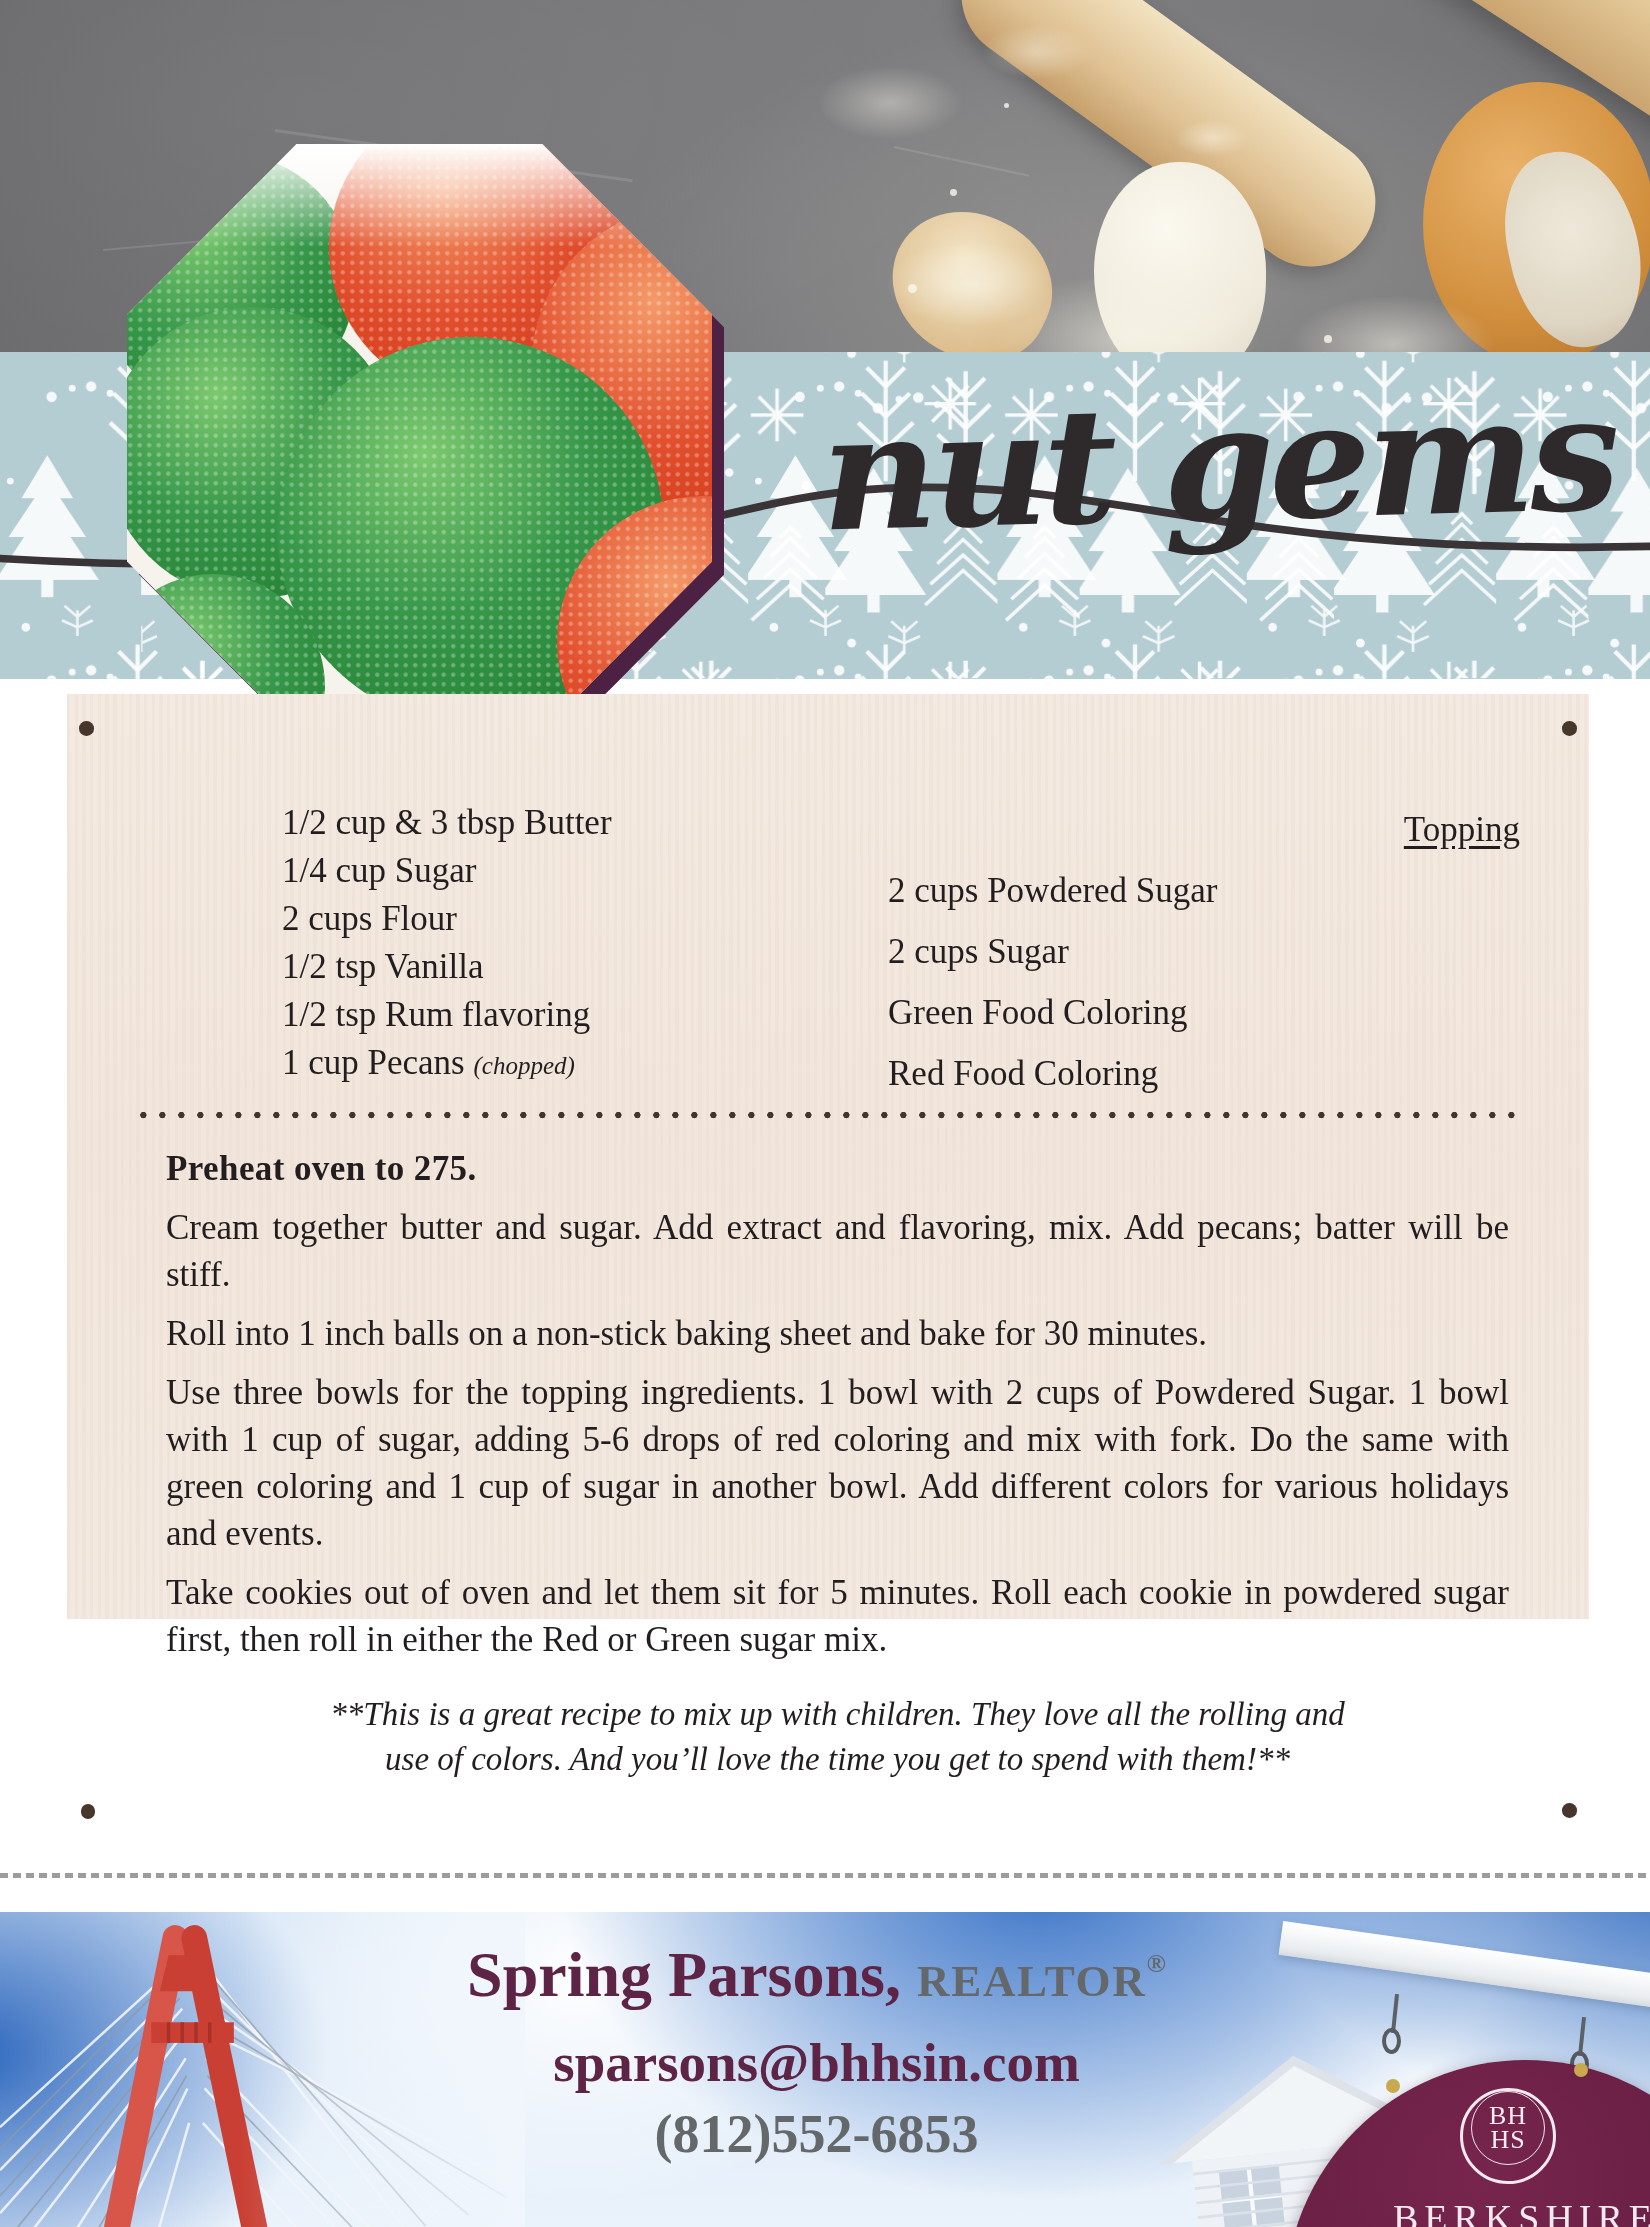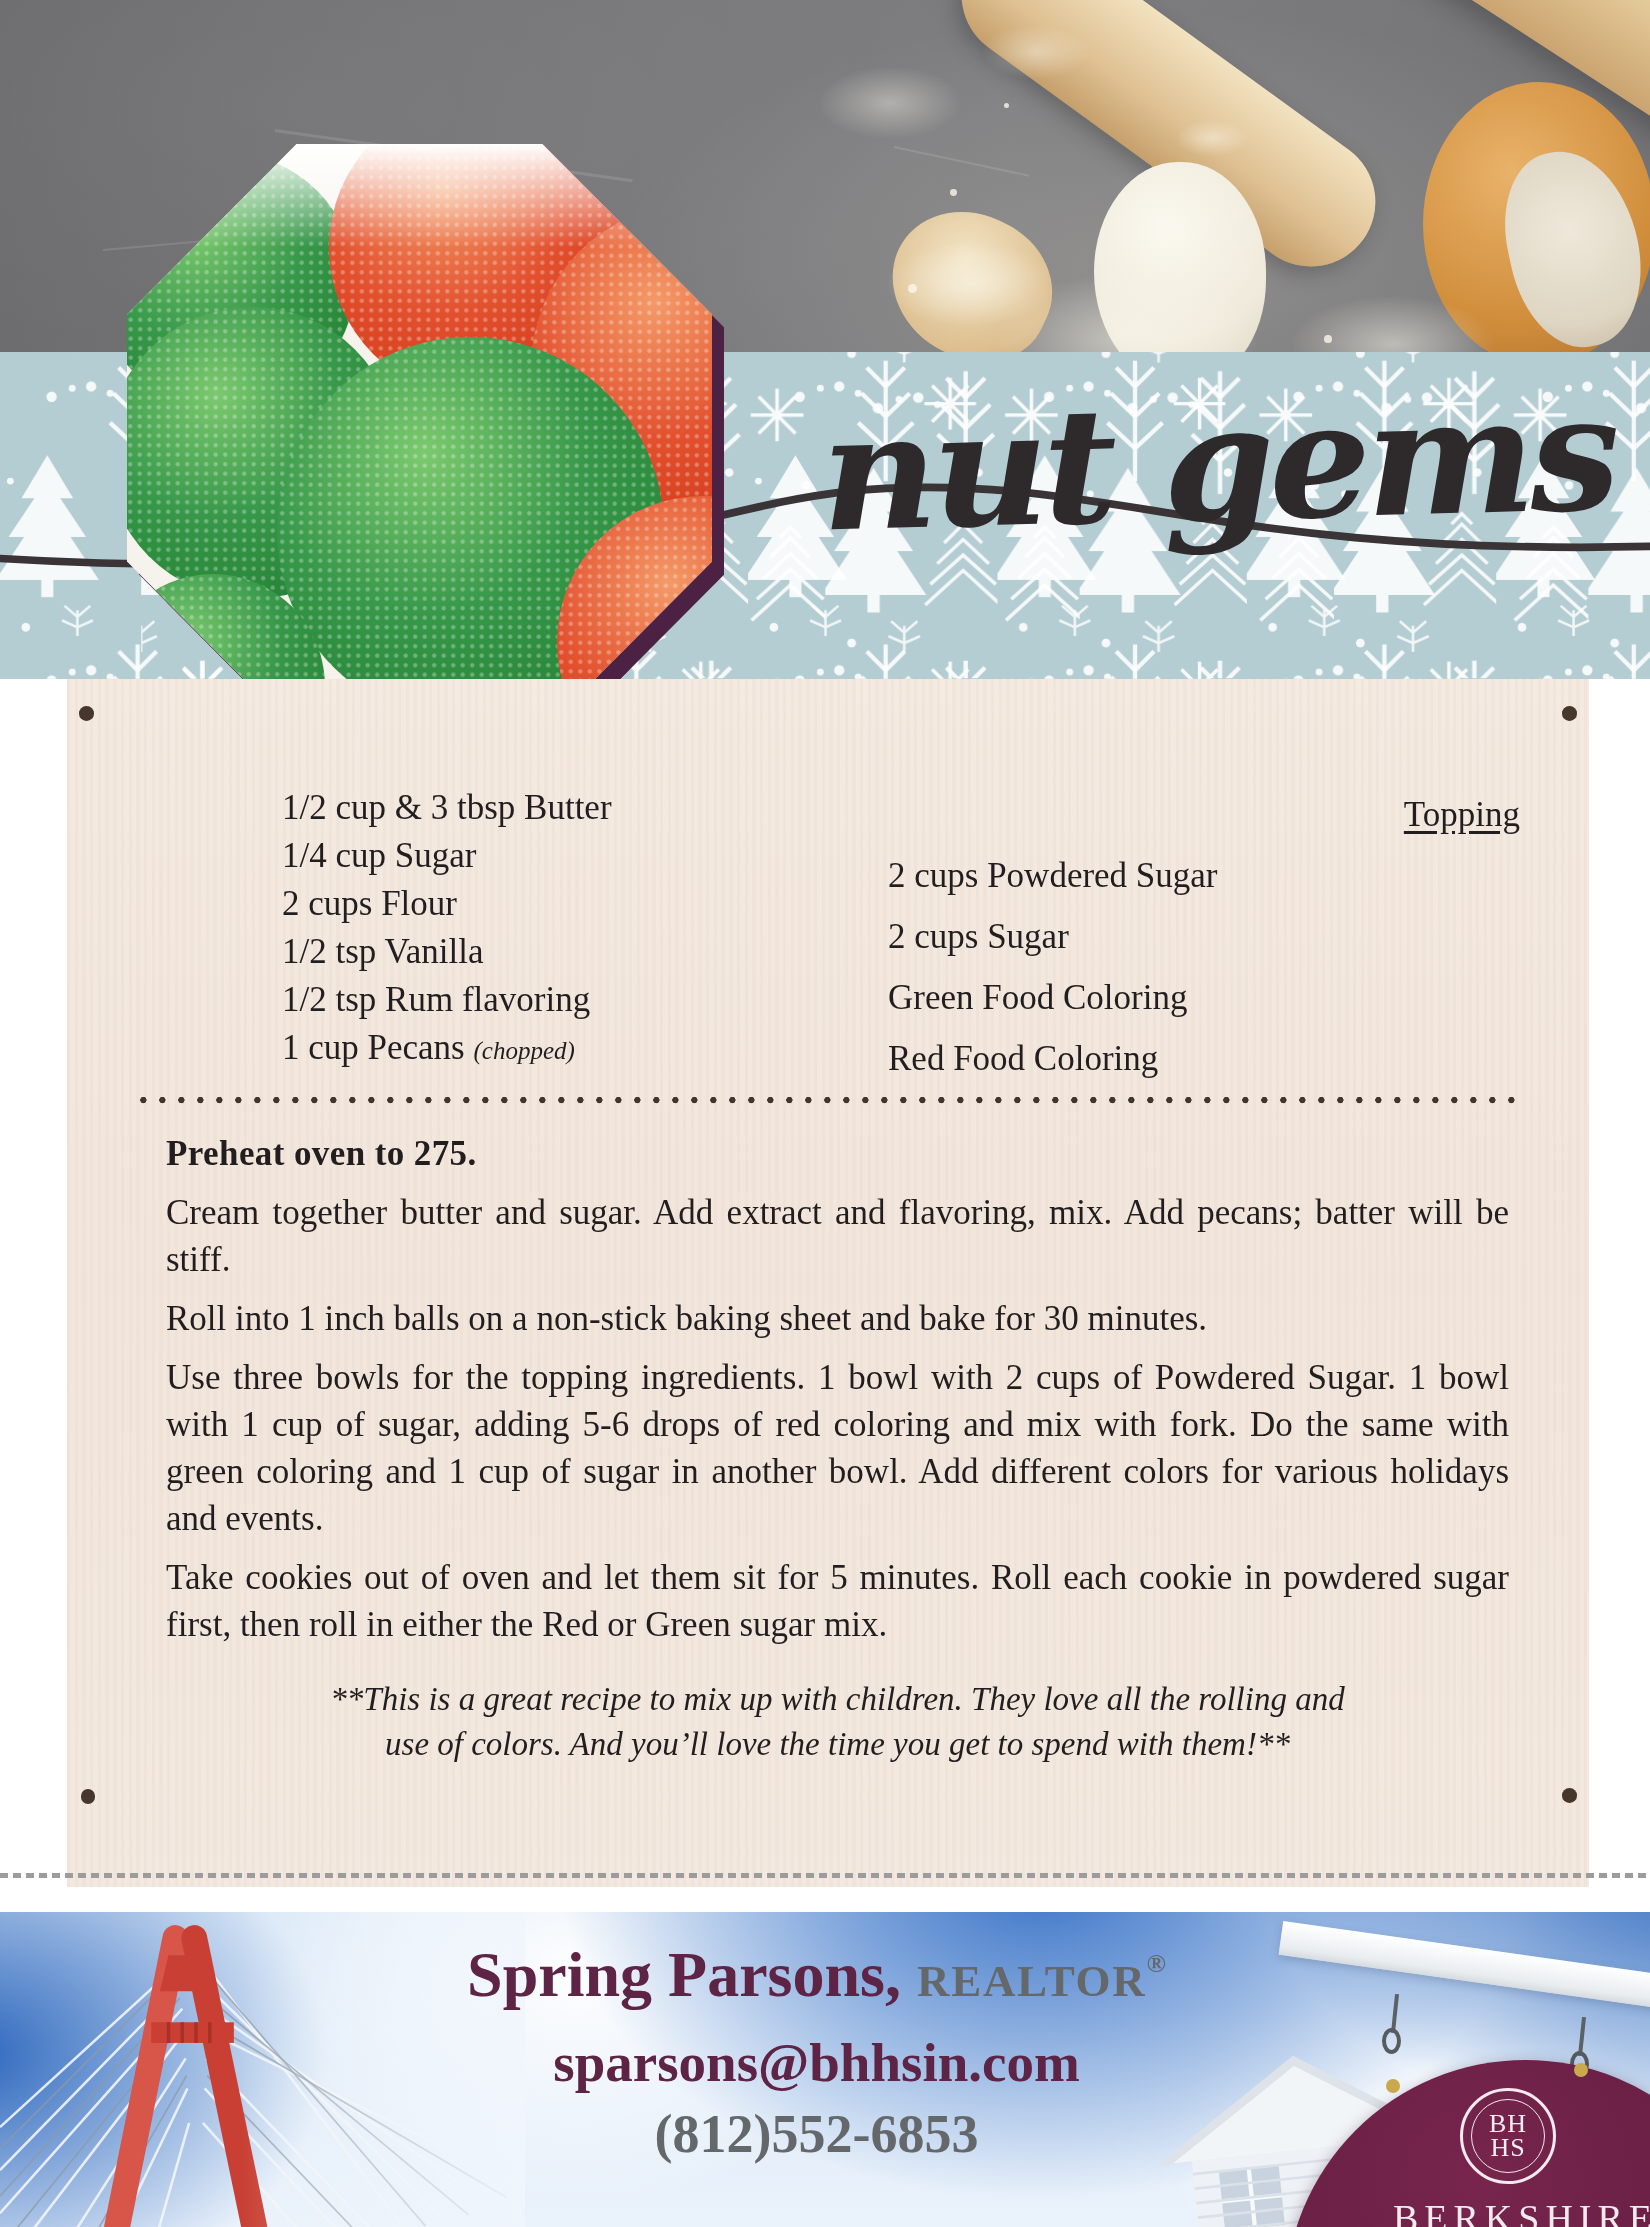--- a/index.html
+++ b/index.html
@@ -53,21 +53,21 @@
     background:linear-gradient(180deg, #ffffff, rgba(255,255,255,0)); z-index:5; }
   .ball { position:absolute; border-radius:50%; }
   .ball.green { background:
       radial-gradient(circle at 5.2px 5.2px, rgba(255,255,255,0.30) 1.7px, transparent 2.6px),
       radial-gradient(circle at 38% 30%, #7cc96f 0%, #37984a 45%, #2b8a3c 70%, #1d6f2c 100%); background-size:9.5px 9.5px, 100% 100%; }
   .ball.red { background:
       radial-gradient(circle at 4.3px 4.3px, rgba(255,255,255,0.30) 1.7px, transparent 2.6px),
       radial-gradient(circle at 38% 30%, #f49a68 0%, #e2502e 45%, #d7401f 70%, #ad2d12 100%); background-size:9.5px 9.5px, 100% 100%; }
 
   
-  .card { position:absolute; left:67px; top:679px; width:1522px; height:1208px;
+  .card { position:absolute; left:67px; top:694px; width:1522px; height:925px;
     background:
       repeating-linear-gradient(90deg, rgba(208,186,170,0.10) 0 3.4px, rgba(255,255,255,0) 3.4px 7.7px),
       linear-gradient(180deg, #f4eae1 0%, #f2e6dc 50%, #f3e9e0 100%); }
   .pin-dot { position:absolute; width:14.6px; height:14.6px; border-radius:50%; background:#46362c; }
   .cols { position:absolute; left:215px; top:105px; width:1238px; display:flex; }
   .col-left { width:606px; font-size:35px; color:#221e1f; line-height:48px; }
   .col-right { width:632px; font-size:35px; color:#221e1f; line-height:61px; }
   .col-right .heading { text-decoration:underline; text-underline-offset:5.2px;text-align:right; }
   .pecans-note { font-style:italic; font-size:25px; }
   .dotted-divider { position:absolute; left:73px; top:417px; width:1380px; height:7.7px;
@@ -95,21 +95,21 @@
     background:linear-gradient(90deg, rgba(238,244,251,0), rgba(240,246,252,0.95)); }
   .house { position:absolute; left:1156px; top:142px; }
   .sign-post { position:absolute; left:1279px; top:36px; width:389px; height:34px; background:linear-gradient(180deg,#ffffff,#e9edf0 75%,#d6dbdf);
     transform:rotate(8deg); box-shadow:0 3.4px 8.6px rgba(60,80,120,0.25); }
   .hook { position:absolute; width:4.3px; background:#5c6166; }
   .hook-ring { position:absolute; width:19px; height:26px; border:4.3px solid #565b60; border-radius:50%; background:transparent; }
   .sign-circle { position:absolute; left:1285px; top:148px; width:481px; height:481px; border-radius:50%;
     background:radial-gradient(circle at 40% 25%, #77254d, #661e42 60%, #591b3a 100%); box-shadow:0 5.2px 15.5px rgba(40,20,40,0.4); }
   .sign-grommet { position:absolute; width:13.8px; height:13.8px; border-radius:50%; background:#c9a84e; }
   .seal { position:absolute; left:175px; top:27.5px; width:96px; height:96px; border:3.4px solid #f3e9ef; border-radius:50%;
-    display:flex; align-items:center; justify-content:center; }
+    display:flex; align-items:flex-start; justify-content:center; }
   .seal-inner { width:74px; height:74px; border:1.7px solid #f3e9ef; border-radius:50%; display:flex; flex-direction:column;
     align-items:center; justify-content:center; color:#f6edf2; font-size:26px; line-height:24px; font-family:"Liberation Serif",serif; letter-spacing:0.9px; }
   .sign-text { position:absolute; left:0; top:136px; width:100%; text-align:center; color:#f3e9ef; font-family:"Liberation Serif",serif; }
   .sign-line1 { font-size:38px; letter-spacing:6px; }
   .agent-block { position:absolute; left:335px; top:26px; width:963px; text-align:center; }
   .agent-name-line { color:#5d2446; font-size:64px; font-weight:600; font-family:"Liberation Serif",serif; }
   .agent-title { color:#65686b; font-size:45px; font-weight:600; letter-spacing:1.7px; }
   .agent-reg { color:#65686b; font-size:26px; vertical-align:24px; }
   .agent-email { color:#5d2446; font-size:55px; font-weight:600; margin-top:19px; }
   .agent-phone { color:#65686b; font-size:54px; font-weight:600; margin-top:8.6px; }

